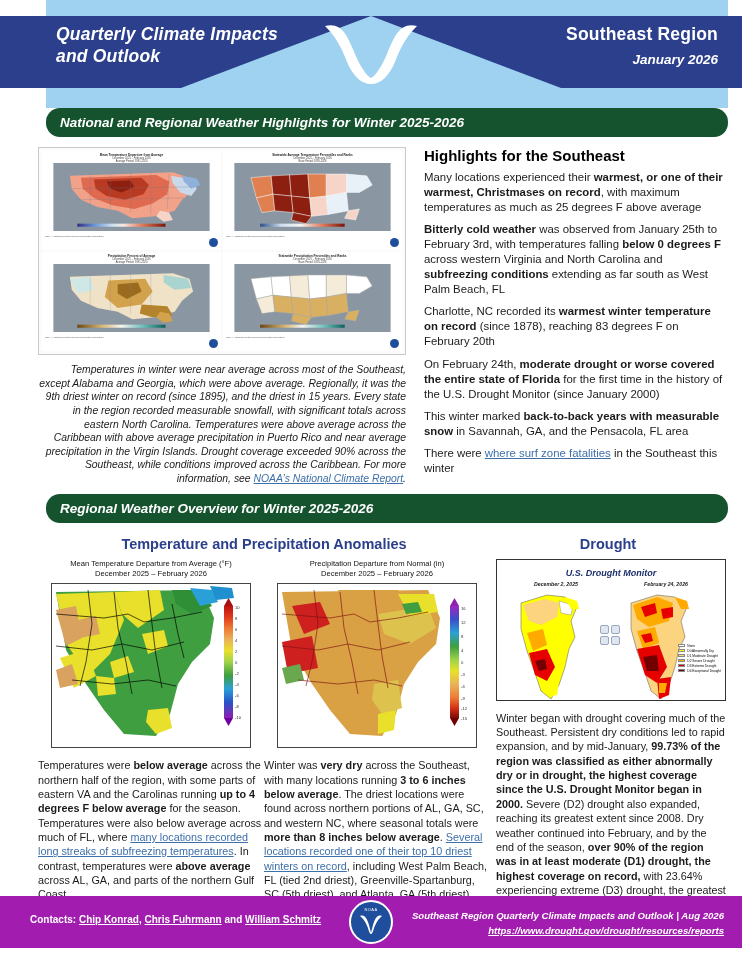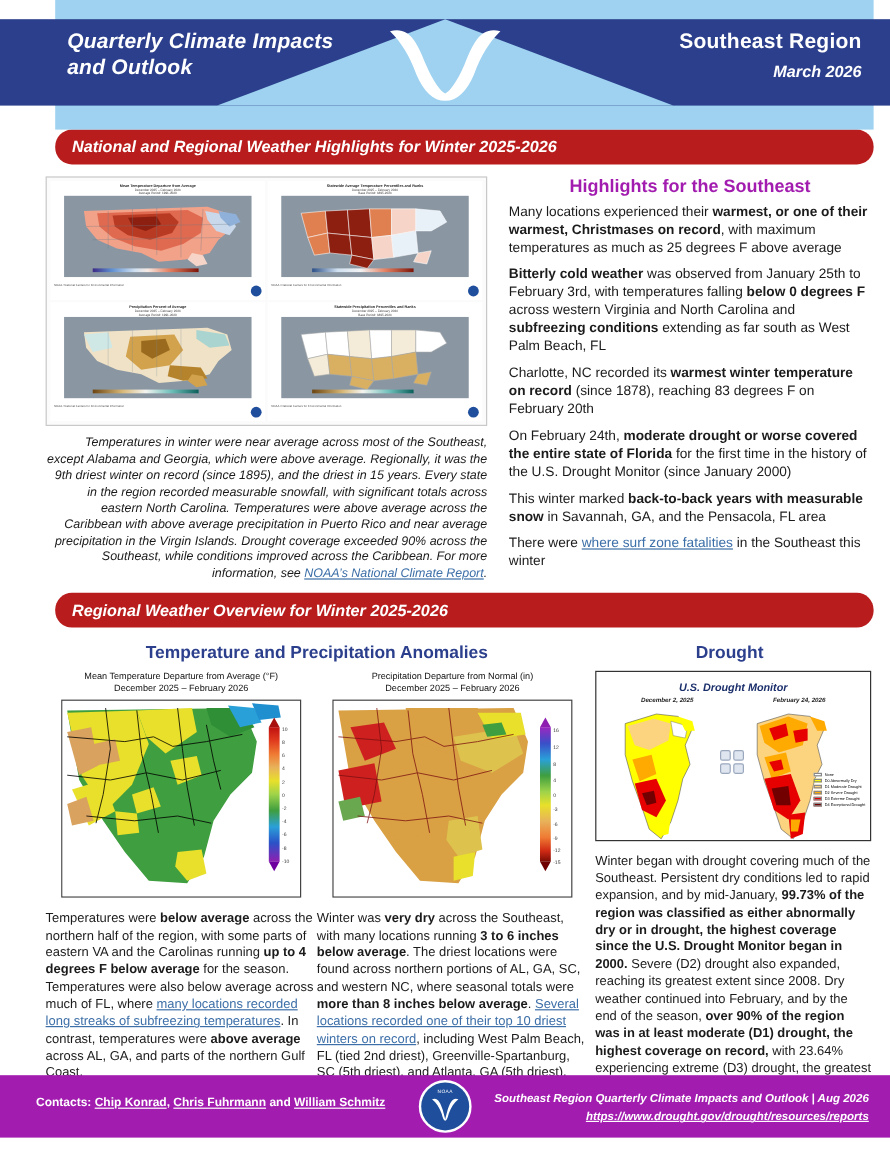--- a/index.html
+++ b/index.html
@@ -43,34 +43,34 @@
     color: #ffffff; font-weight: bold; font-size: 17.5px; letter-spacing: .2px;
   }
   .header-date {
     position: absolute; right: 24px; top: 52px; text-align: right;
     color: #ffffff; font-weight: bold; font-style: italic; font-size: 13.5px;
   }
 
   
   .section-bar {
     margin: 0 14px 0 46px;
-    background: #b91c1c; color: #ffffff;
+    background: #14532d; color: #ffffff;
     font-style: italic; font-weight: bold; font-size: 13.5px;
     padding: 7px 0 7px 14px;
     border-radius: 14px;
   }
   .section-bar.wide { margin: 0 14px 0 46px; }
 
   
   .top-section { display: flex; padding: 10px 16px 0 38px; gap: 12px; }
   .maps-col { width: 368px; }
   .highlights-col { flex: 1; padding-left: 6px; }
 
   .h2-center {
-    text-align: center; color: #a21caf; font-weight: bold;
+    color: #000000; font-weight: bold;
     font-size: 15px; margin-bottom: 6px;
   }
 
   .hl-p {
     font-size: 11.4px; line-height: 1.32; color: #1b1b1b;
     margin-bottom: 7px; text-align: left;
   }
   .hl-p b { font-weight: bold; }
   .link { color: #3d6fa8; text-decoration: underline; }
 
@@ -189,21 +189,21 @@
   <div class="header-tri"></div>
   <svg class="header-swoosh" viewBox="0 0 120 66">
     <path d="M14 6 C 30 2, 36 14, 44 34 C 50 48, 56 56, 60 58 C 64 56, 70 48, 76 34 C 84 14, 90 2, 106 6
              C 96 16, 90 26, 84 42 C 78 56, 70 64, 60 64 C 50 64, 42 56, 36 42 C 30 26, 24 16, 14 6 Z" fill="#ffffff"></path>
   </svg>
   <div class="header-title">
     <div>Quarterly Climate Impacts</div>
     <div>and Outlook</div>
   </div>
   <div class="header-region">Southeast Region</div>
-  <div class="header-date">March 2026</div>
+  <div class="header-date">January 2026</div>
 </div>
 
 <div class="section-bar">National and Regional Weather Highlights for Winter 2025-2026</div>
 
 <div class="top-section">
   <div class="maps-col">
     <div class="natmaps">
 
       <div class="natmap">
         <div class="nm-title">Mean Temperature Departure from Average</div>

